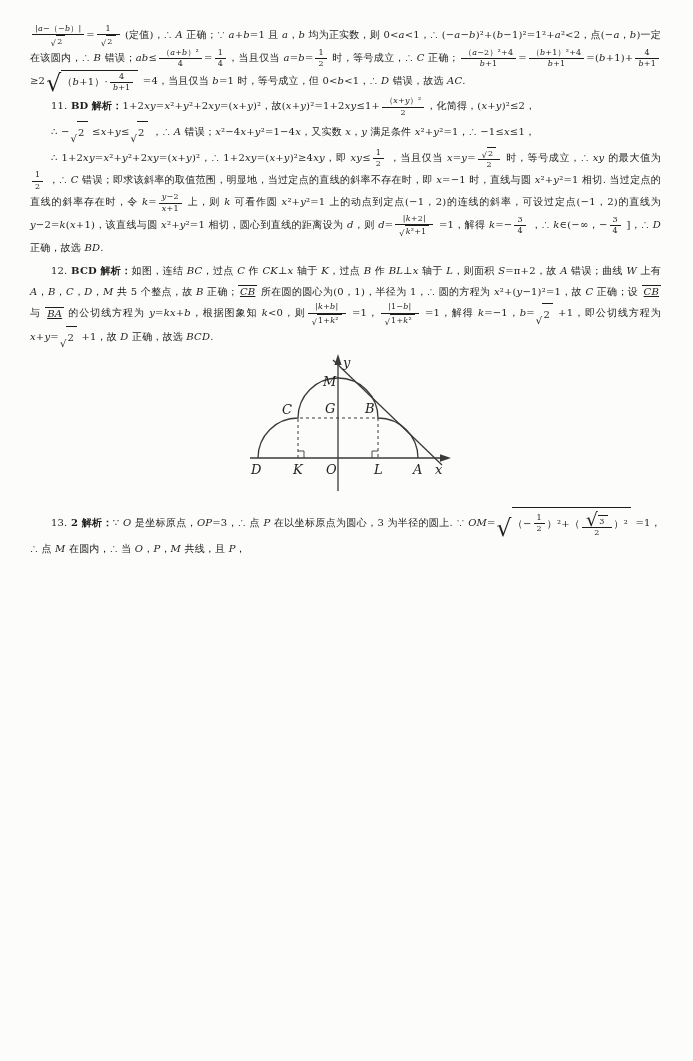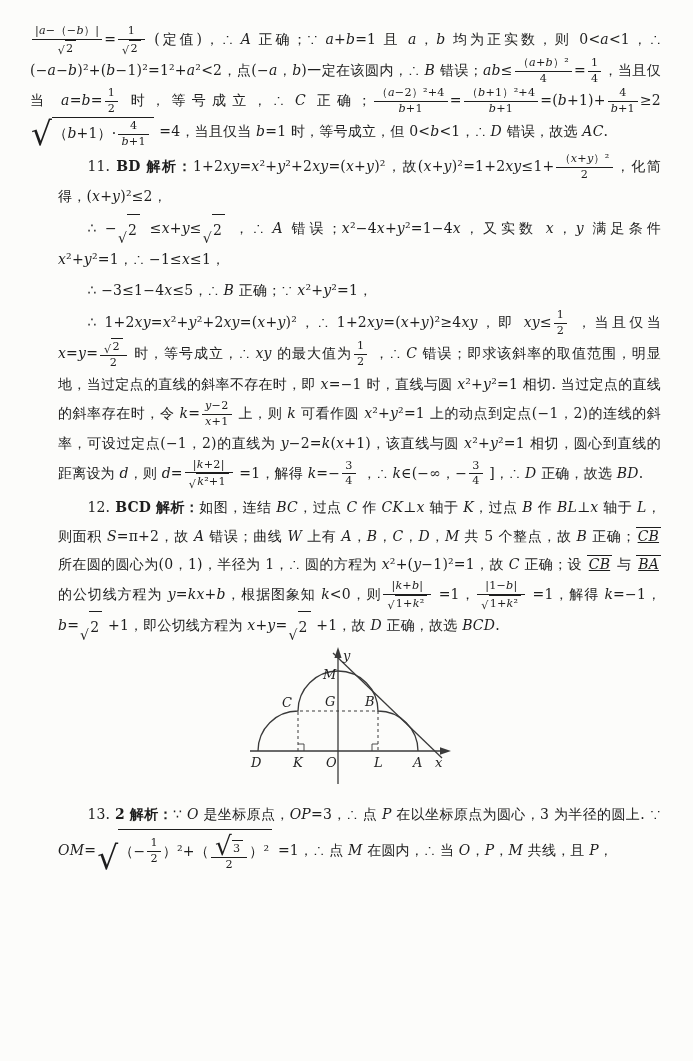--- a/index.html
+++ b/index.html
@@ -9,26 +9,26 @@
     font-family:"DejaVu Serif","Liberation Serif",serif;
   }
   .page{
     width:693px;height:1061px;box-sizing:border-box;
     background:#fcfcfa;color:#1d1d1d;
     padding:24px 32px 8px 30px;
     overflow:hidden;
   }
   .para{
     margin:0 0 3px 0;
-    font-size:14px;
+    font-size:10px;
     line-height:2.05;
     text-align:justify;
     letter-spacing:0.2px;
   }
-  .para.indent{text-indent:2.1em;margin-left:28px;}
+  .para.indent{text-indent:2.1em;}
   b{font-weight:bold;}
   i{font-style:italic;}
   
   .frac{
     display:inline-block;vertical-align:middle;text-align:center;
     font-size:0.8em;line-height:1.3;margin:0 2px;text-indent:0;
   }
   .frac .num{display:block;border-bottom:1px solid currentColor;padding:0 3px 0 3px;}
   .frac .den{display:block;padding:0 3px;}
   
@@ -71,21 +71,20 @@
           <span class="radicand">（<i>b</i>+1）·<span class="frac"><span class="num">4</span><span class="den"><i>b</i>+1</span></span></span>
         </span> =4，当且仅当 <i>b</i>=1 时，等号成立，但 0&lt;<i>b</i>&lt;1，∴ <i>D</i> 错误，故选 <i>AC</i>.</p>
       <p class="para indent">11. <b>BD</b>  <b>解析：</b>1+2<i>xy</i>=<i>x</i>²+<i>y</i>²+2<i>xy</i>=(<i>x</i>+<i>y</i>)²，故(<i>x</i>+<i>y</i>)²=1+2<i>xy</i>≤1+<span class="frac"><span class="num">（<i>x</i>+<i>y</i>）²</span><span class="den">2</span></span>，化简得，(<i>x</i>+<i>y</i>)²≤2，</p>
       <p class="para indent">∴ −<span class="sqrt">
           <span class="rad">√</span>
           <span class="radicand">2</span>
         </span> ≤<i>x</i>+<i>y</i>≤<span class="sqrt">
           <span class="rad">√</span>
           <span class="radicand">2</span>
         </span> ，∴ <i>A</i> 错误；<i>x</i>²−4<i>x</i>+<i>y</i>²=1−4<i>x</i>，又实数 <i>x</i>，<i>y</i> 满足条件 <i>x</i>²+<i>y</i>²=1，∴ −1≤<i>x</i>≤1，</p>
-      <p class="para indent">∴ −3≤1−4<i>x</i>≤5，∴ <i>B</i> 正确；∵ <i>x</i>²+<i>y</i>²=1，</p>
       <p class="para indent">∴ 1+2<i>xy</i>=<i>x</i>²+<i>y</i>²+2<i>xy</i>=(<i>x</i>+<i>y</i>)²，∴ 1+2<i>xy</i>=(<i>x</i>+<i>y</i>)²≥4<i>xy</i>，即 <i>xy</i>≤<span class="frac"><span class="num">1</span><span class="den">2</span></span> ，当且仅当 <i>x</i>=<i>y</i>=<span class="frac"><span class="num"><span class="sqrt">
               <span class="rad">√</span>
               <span class="radicand">2</span>
             </span></span><span class="den">2</span></span> 时，等号成立，∴ <i>xy</i> 的最大值为<span class="frac"><span class="num">1</span><span class="den">2</span></span> ，∴ <i>C</i> 错误；即求该斜率的取值范围，明显地，当过定点的直线的斜率不存在时，即 <i>x</i>=−1 时，直线与圆 <i>x</i>²+<i>y</i>²=1 相切. 当过定点的直线的斜率存在时，令 <i>k</i>=<span class="frac"><span class="num"><i>y</i>−2</span><span class="den"><i>x</i>+1</span></span> 上，则 <i>k</i> 可看作圆 <i>x</i>²+<i>y</i>²=1 上的动点到定点(−1，2)的连线的斜率，可设过定点(−1，2)的直线为 <i>y</i>−2=<i>k</i>(<i>x</i>+1)，该直线与圆 <i>x</i>²+<i>y</i>²=1 相切，圆心到直线的距离设为 <i>d</i>，则 <i>d</i>=<span class="frac"><span class="num">|<i>k</i>+2|</span><span class="den"><span class="sqrt">
               <span class="rad">√</span>
               <span class="radicand"><i>k</i>²+1</span>
             </span></span></span> =1，解得 <i>k</i>=−<span class="frac"><span class="num">3</span><span class="den">4</span></span> ，∴ <i>k</i>∈(−∞，−<span class="frac"><span class="num">3</span><span class="den">4</span></span> ]，∴ <i>D</i> 正确，故选 <i>BD</i>.</p>
       <p class="para indent">12. <b>BCD</b>  <b>解析：</b>如图，连结 <i>BC</i>，过点 <i>C</i> 作 <i>CK</i>⊥<i>x</i> 轴于 <i>K</i>，过点 <i>B</i> 作 <i>BL</i>⊥<i>x</i> 轴于 <i>L</i>，则面积 <i>S</i>=π+2，故 <i>A</i> 错误；曲线 <i>W</i> 上有 <i>A</i>，<i>B</i>，<i>C</i>，<i>D</i>，<i>M</i> 共 5 个整点，故 <i>B</i> 正确；<span class="ol"><i>CB</i></span> 所在圆的圆心为(0，1)，半径为 1，∴ 圆的方程为 <i>x</i>²+(<i>y</i>−1)²=1，故 <i>C</i> 正确；设 <span class="ol"><i>CB</i></span> 与 <span class="ol"><i>BA</i></span> 的公切线方程为 <i>y</i>=<i>kx</i>+<i>b</i>，根据图象知 <i>k</i>&lt;0，则<span class="frac"><span class="num">|<i>k</i>+<i>b</i>|</span><span class="den"><span class="sqrt">
               <span class="rad">√</span>
               <span class="radicand">1+<i>k</i>²</span>

